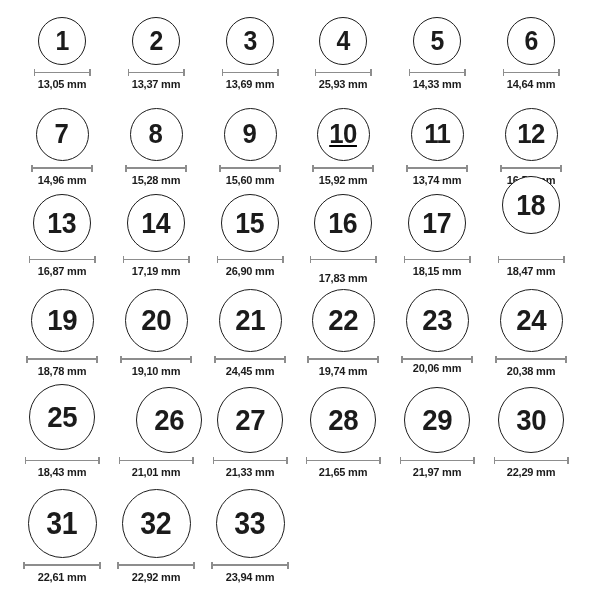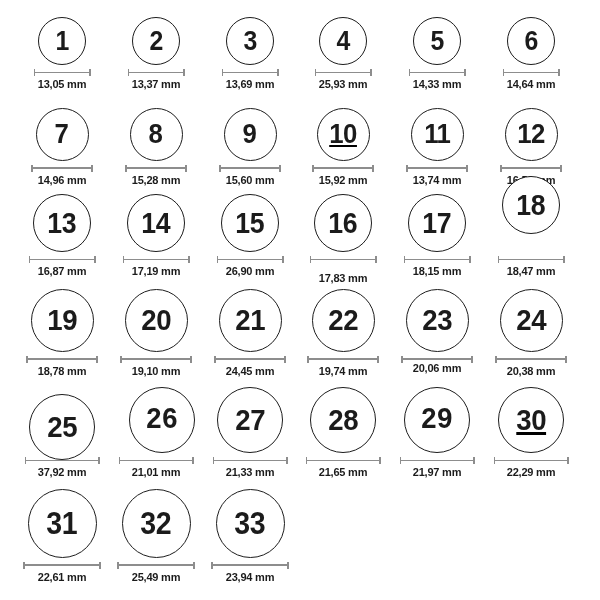--- a/index.html
+++ b/index.html
@@ -316,33 +316,33 @@
     </div>
     <div class="ruler" style="left: 495px; top: 355.5px; width: 72px; height: 7px;">
       <span class="tick l"></span>
       <span class="bar"></span>
       <span class="tick r"></span>
     </div>
     <div class="mm" style="left: 473px; top: 364.5px; width: 116px;">20,38 mm</div>
   </div>
 
   <div class="cell">
-    <div class="circle" style="left: 29px; top: 394px; width: 66px; height: 66px;">
+    <div class="circle" style="left: 29px; top: 384px; width: 66px; height: 66px;">
       <span class="num" style="font-size: 30px;">25</span>
     </div>
     <div class="ruler" style="left: 24.5px; top: 457px; width: 75px; height: 7px;">
       <span class="tick l"></span>
       <span class="bar"></span>
       <span class="tick r"></span>
     </div>
-    <div class="mm" style="left: 2.5px; top: 466px; width: 119px;">37,92 mm</div>
-  </div>
-
-  <div class="cell">
-    <div class="circle" style="left: 129px; top: 387px; width: 66px; height: 66px; font-family: Liberation Mono, monospace;">
+    <div class="mm" style="left: 2.5px; top: 466px; width: 119px;">18,43 mm</div>
+  </div>
+
+  <div class="cell">
+    <div class="circle" style="left: 136px; top: 387px; width: 66px; height: 66px;">
       <span class="num" style="font-size: 30px;">26</span>
     </div>
     <div class="ruler" style="left: 118.5px; top: 457px; width: 75px; height: 7px;">
       <span class="tick l"></span>
       <span class="bar"></span>
       <span class="tick r"></span>
     </div>
     <div class="mm" style="left: 96.5px; top: 466px; width: 119px;">21,01 mm</div>
   </div>
 
@@ -364,33 +364,33 @@
     </div>
     <div class="ruler" style="left: 305.5px; top: 457px; width: 75px; height: 7px;">
       <span class="tick l"></span>
       <span class="bar"></span>
       <span class="tick r"></span>
     </div>
     <div class="mm" style="left: 283.5px; top: 466px; width: 119px;">21,65 mm</div>
   </div>
 
   <div class="cell">
-    <div class="circle" style="left: 404px; top: 387px; width: 66px; height: 66px; font-family: Liberation Mono, monospace;">
+    <div class="circle" style="left: 404px; top: 387px; width: 66px; height: 66px;">
       <span class="num" style="font-size: 30px;">29</span>
     </div>
     <div class="ruler" style="left: 399.5px; top: 457px; width: 75px; height: 7px;">
       <span class="tick l"></span>
       <span class="bar"></span>
       <span class="tick r"></span>
     </div>
     <div class="mm" style="left: 377.5px; top: 466px; width: 119px;">21,97 mm</div>
   </div>
 
   <div class="cell">
-    <div class="circle" style="left: 498px; top: 387px; width: 66px; height: 66px; text-decoration: underline;">
+    <div class="circle" style="left: 498px; top: 387px; width: 66px; height: 66px;">
       <span class="num" style="font-size: 30px;">30</span>
     </div>
     <div class="ruler" style="left: 493.5px; top: 457px; width: 75px; height: 7px;">
       <span class="tick l"></span>
       <span class="bar"></span>
       <span class="tick r"></span>
     </div>
     <div class="mm" style="left: 471.5px; top: 466px; width: 119px;">22,29 mm</div>
   </div>
 
@@ -408,21 +408,21 @@
 
   <div class="cell">
     <div class="circle" style="left: 121.5px; top: 488.5px; width: 69px; height: 69px;">
       <span class="num" style="font-size: 31px;">32</span>
     </div>
     <div class="ruler" style="left: 117px; top: 561.5px; width: 78px; height: 7px;">
       <span class="tick l"></span>
       <span class="bar"></span>
       <span class="tick r"></span>
     </div>
-    <div class="mm" style="left: 95px; top: 570.5px; width: 122px;">25,49 mm</div>
+    <div class="mm" style="left: 95px; top: 570.5px; width: 122px;">22,92 mm</div>
   </div>
 
   <div class="cell">
     <div class="circle" style="left: 215.5px; top: 488.5px; width: 69px; height: 69px;">
       <span class="num" style="font-size: 31px;">33</span>
     </div>
     <div class="ruler" style="left: 211px; top: 561.5px; width: 78px; height: 7px;">
       <span class="tick l"></span>
       <span class="bar"></span>
       <span class="tick r"></span>

